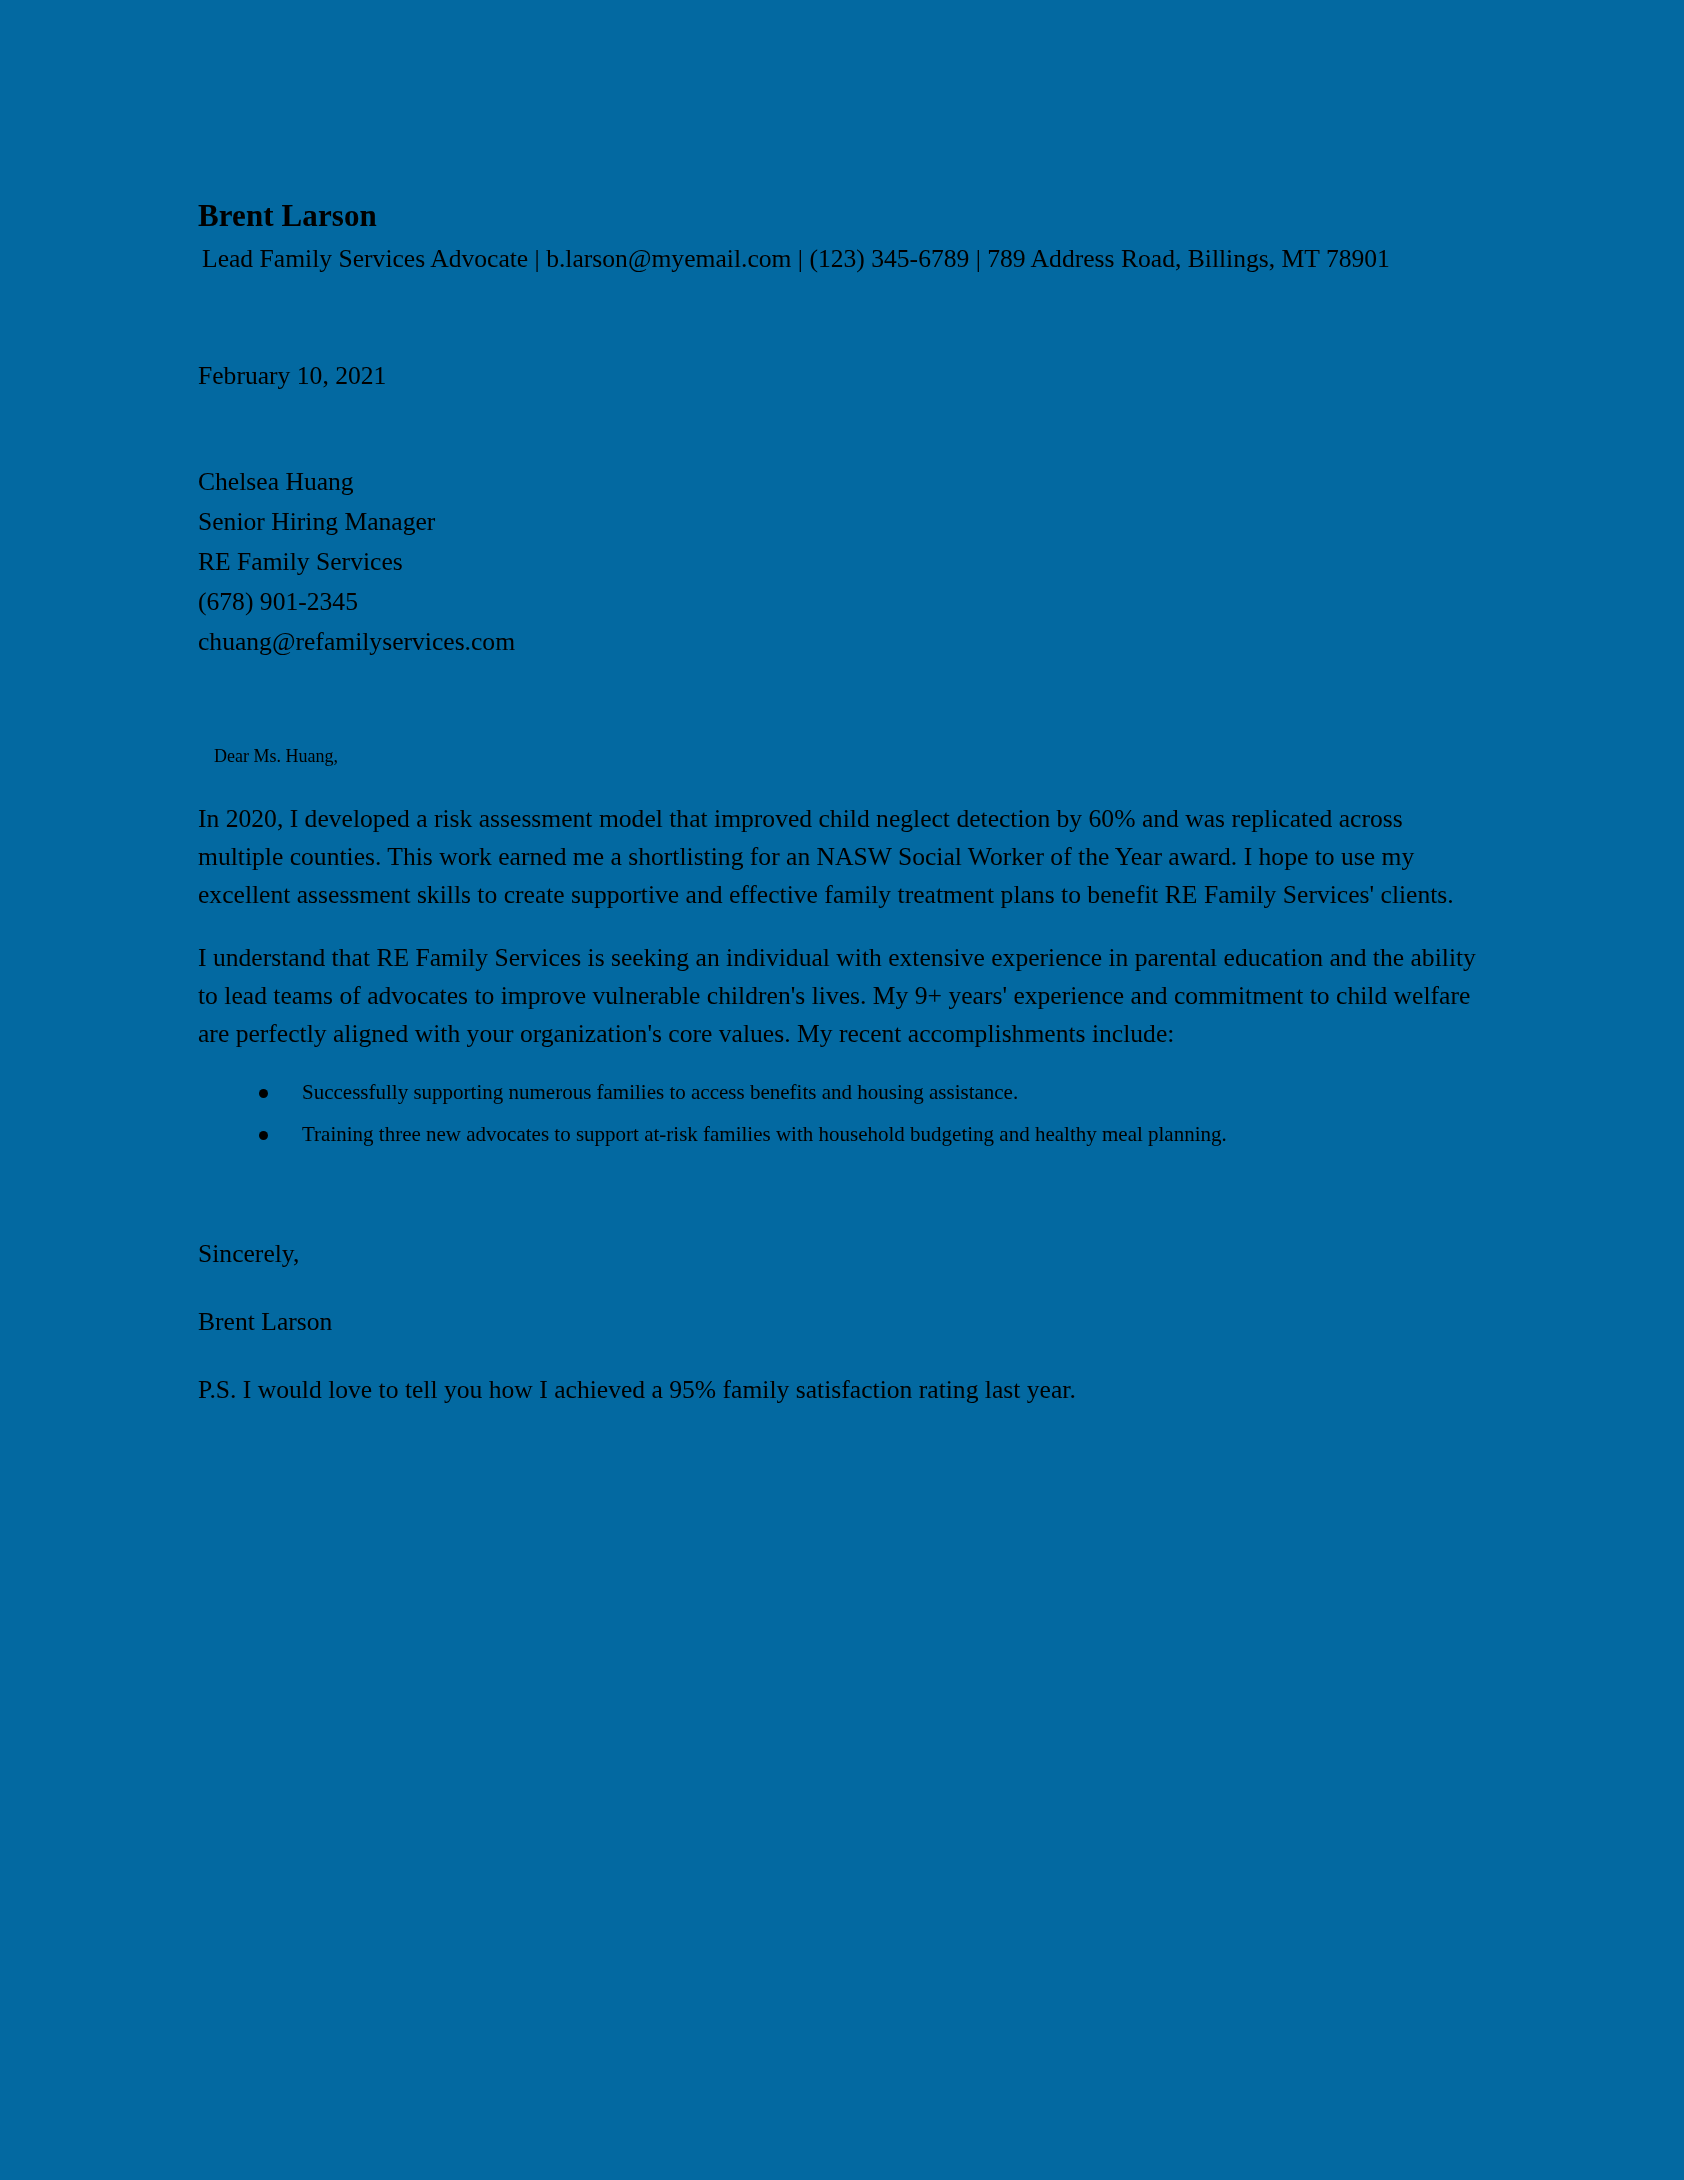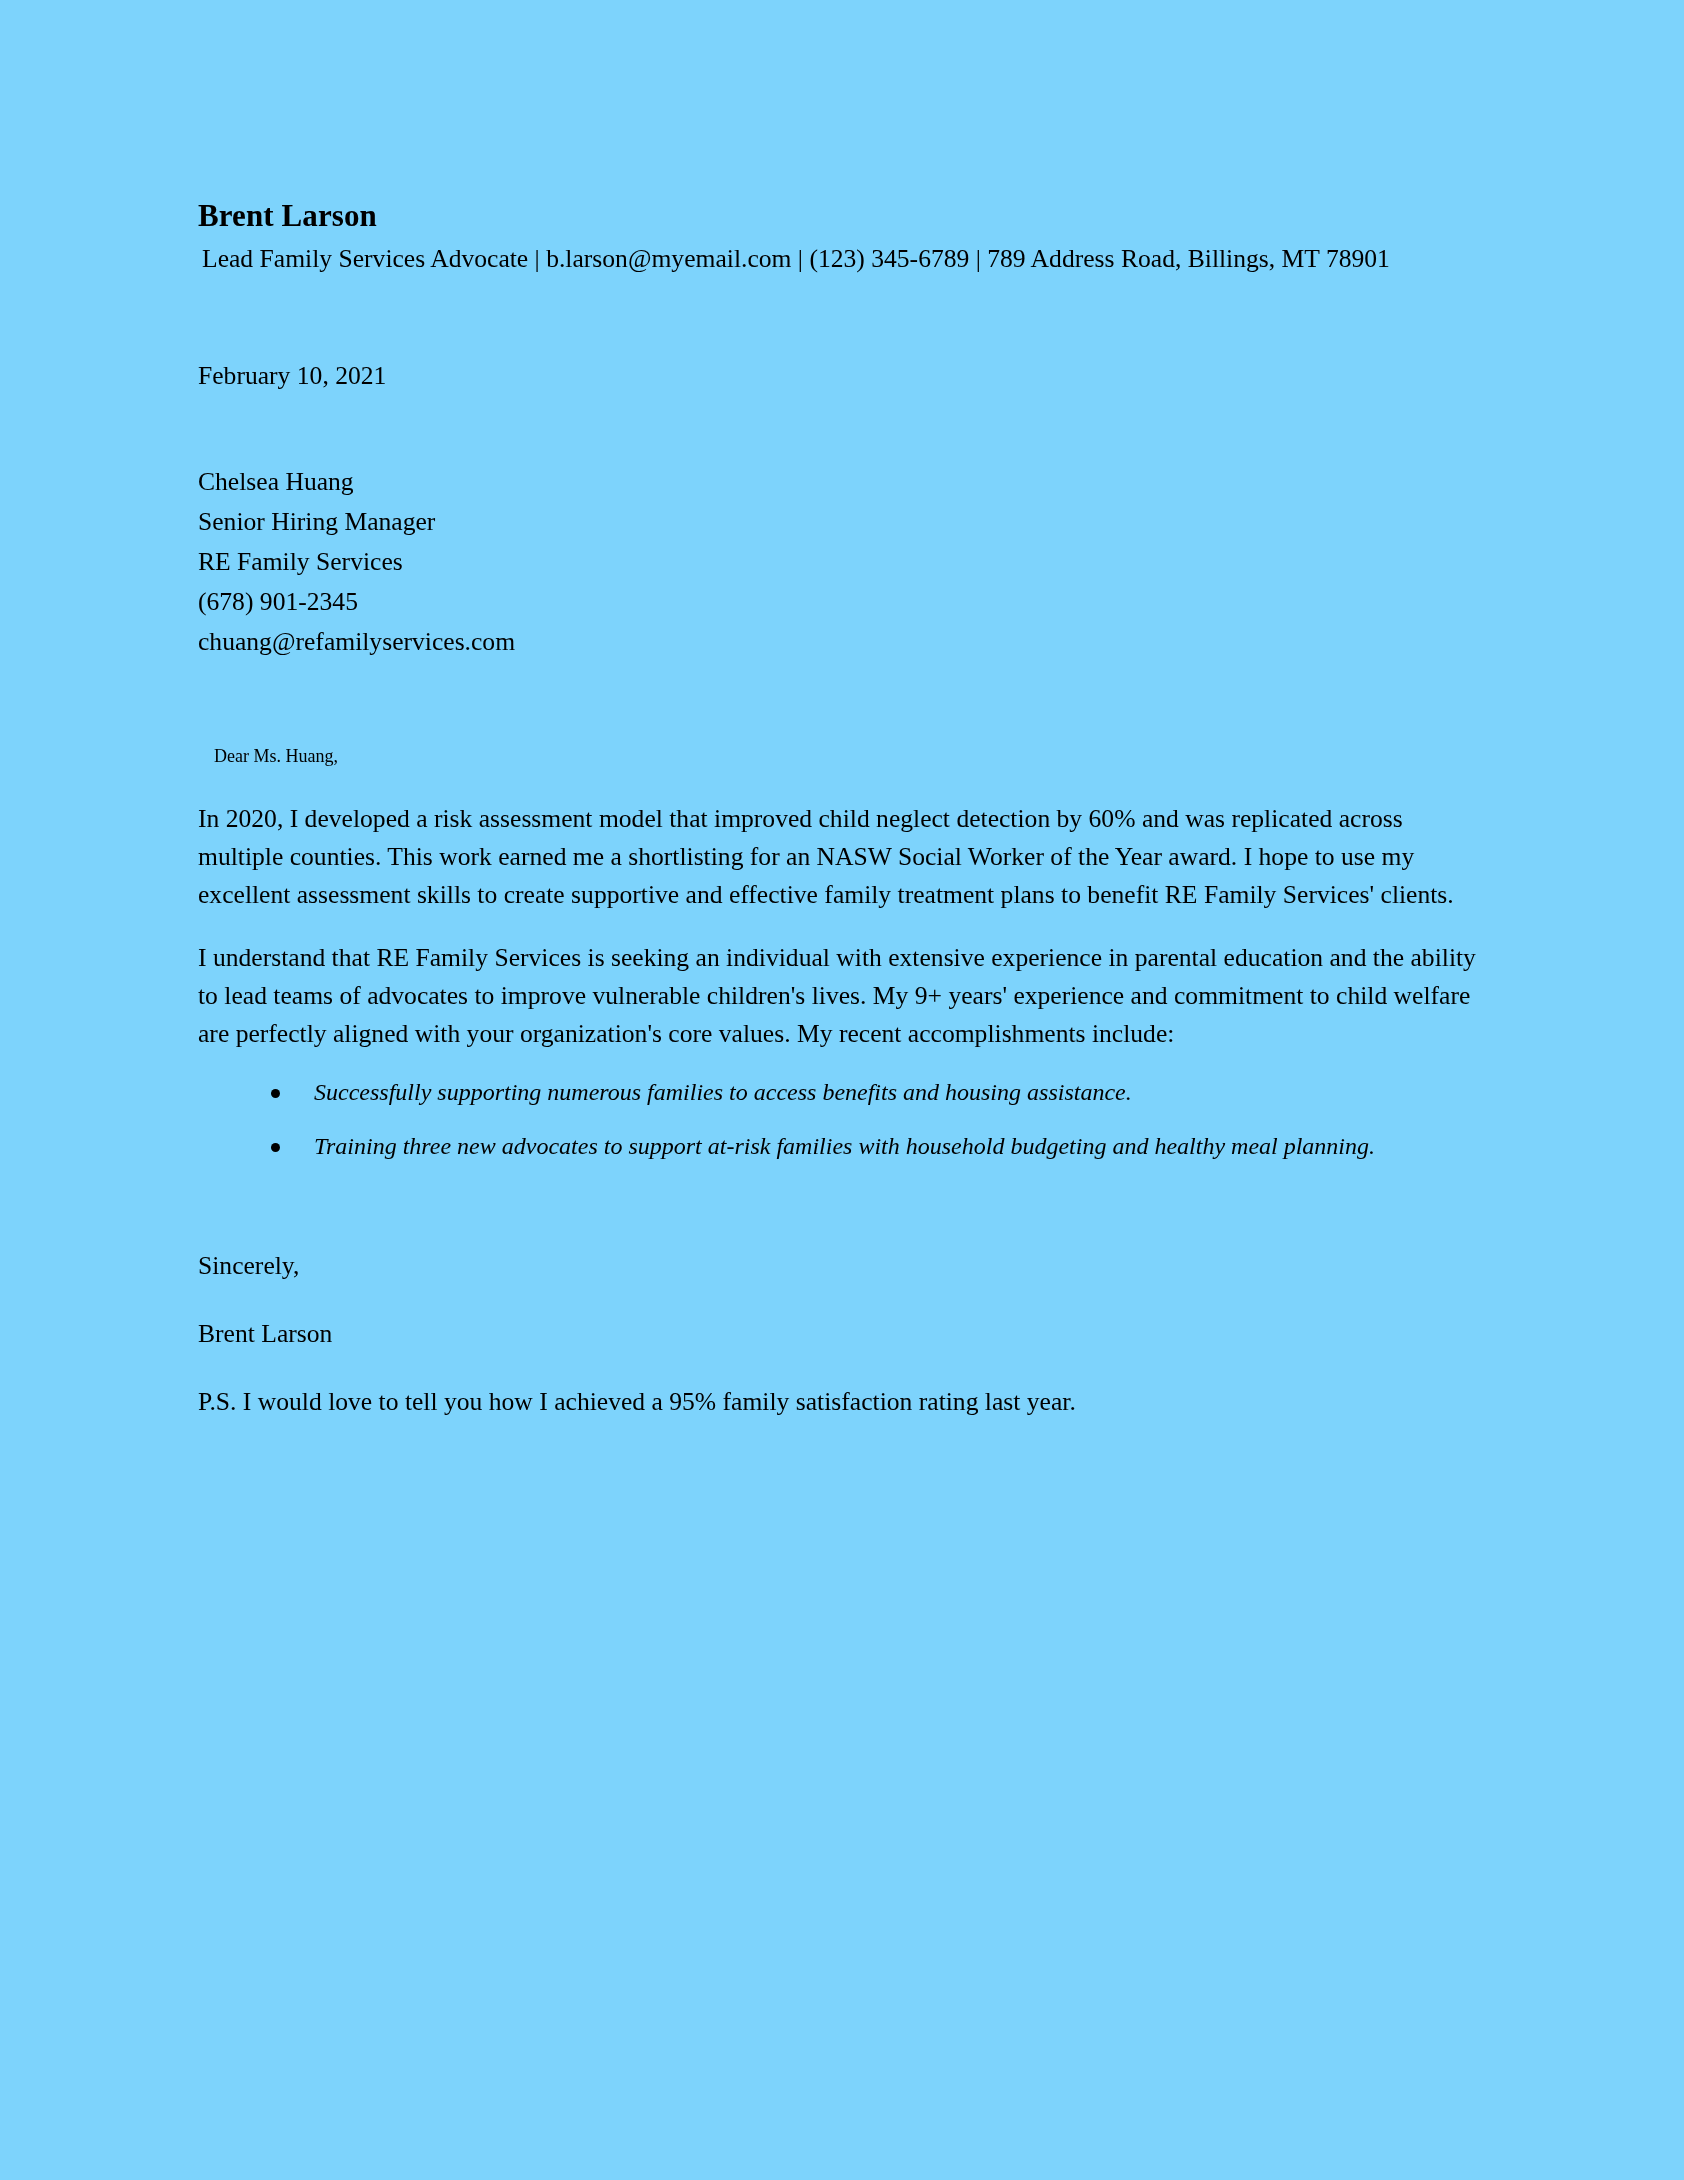--- a/index.html
+++ b/index.html
@@ -11,21 +11,21 @@
     width: 1685px;
     height: 2181px;
     font-family: "Liberation Serif", "DejaVu Serif", serif;
     color: #000000;
     -webkit-font-smoothing: antialiased;
   }
   .page {
     position: relative;
     width: 1685px;
     height: 2181px;
-    background: #7dd3fc;
+    background: #0369a1;
     box-sizing: border-box;
     padding: 196px 198px 0 198px;
   }
   .letter {
     width: 1288px;
   }
 
   
   .sender-name {
     font-size: 31px;
@@ -74,26 +74,25 @@
   }
 
   
   .accomplishments {
     list-style: none;
     margin: 20.4px 0 0 0;
     padding: 0;
   }
   .accomplishments li {
     position: relative;
-    font-size: 24px;
+    font-size: 21px;
     line-height: 38px;
     padding-left: 100px;
-    margin: 16px;
+    margin: 4px;
     max-width: 1288px;
-    font-style: italic;
   }
   .accomplishments li .bullet-dot {
     position: absolute;
     left: 57px;
     top: 15.3px;
     width: 9.4px;
     height: 9.4px;
     background: #000000;
     border-radius: 50%;
   }

